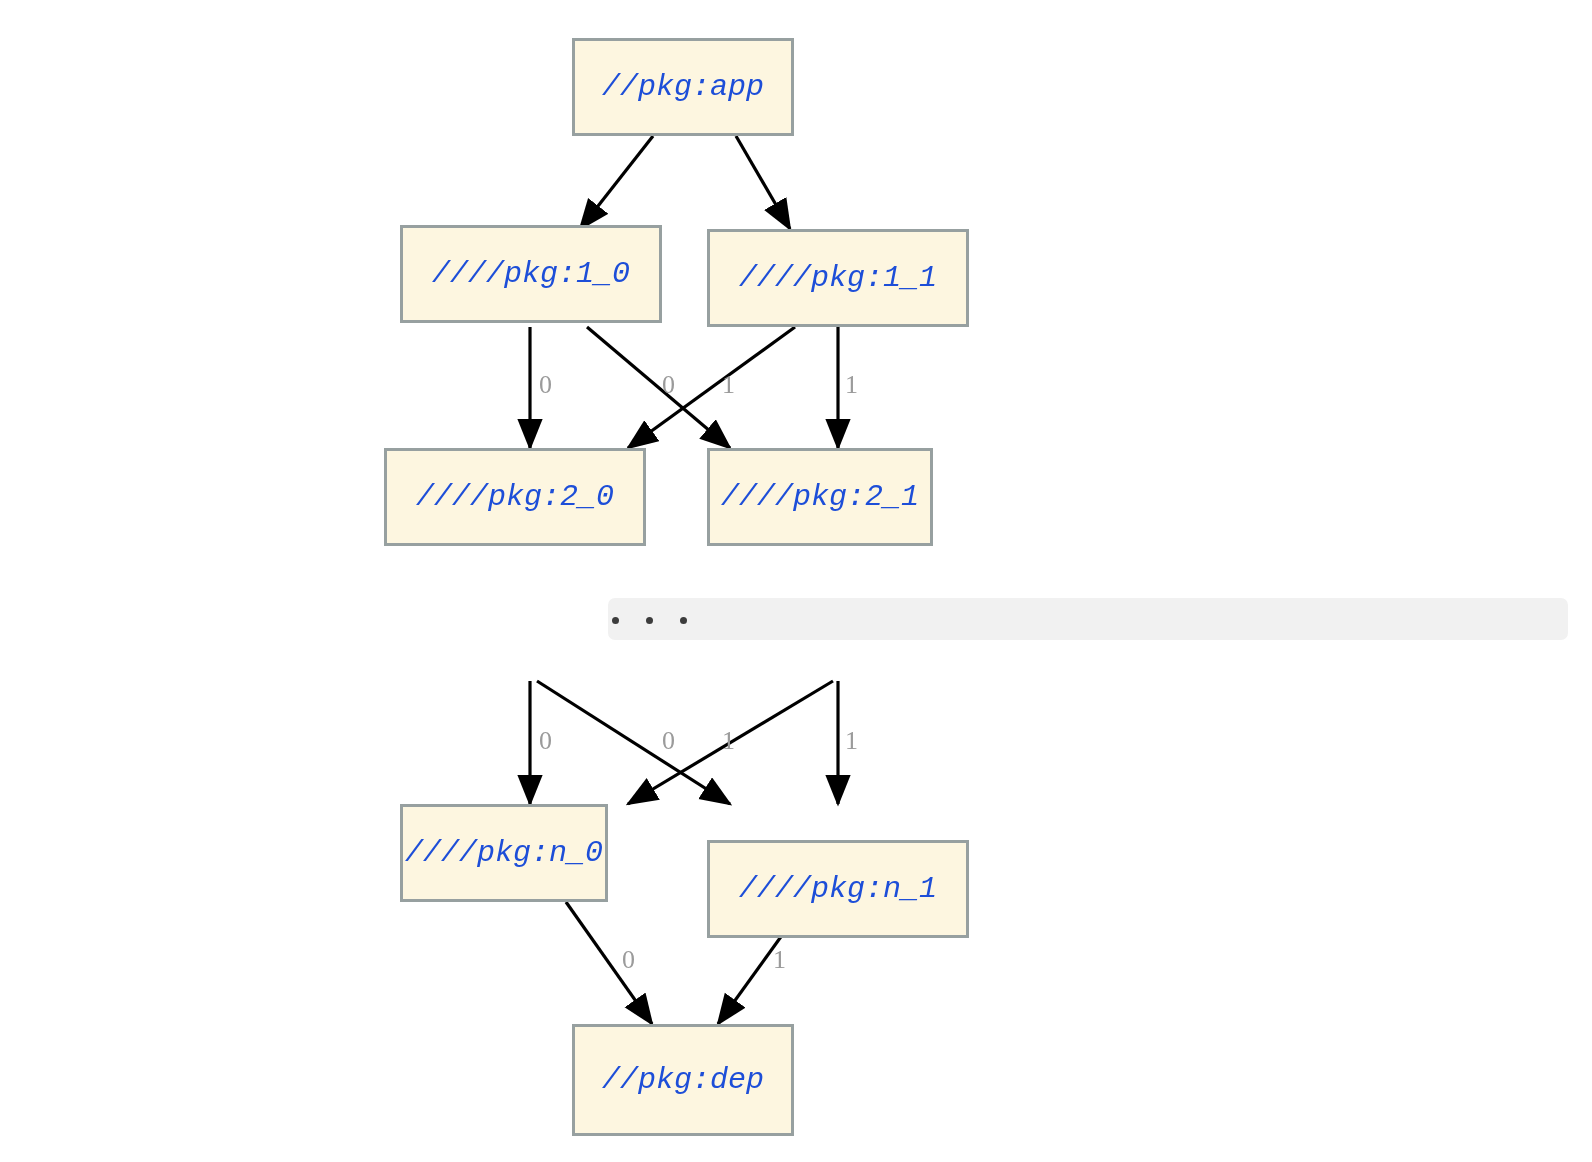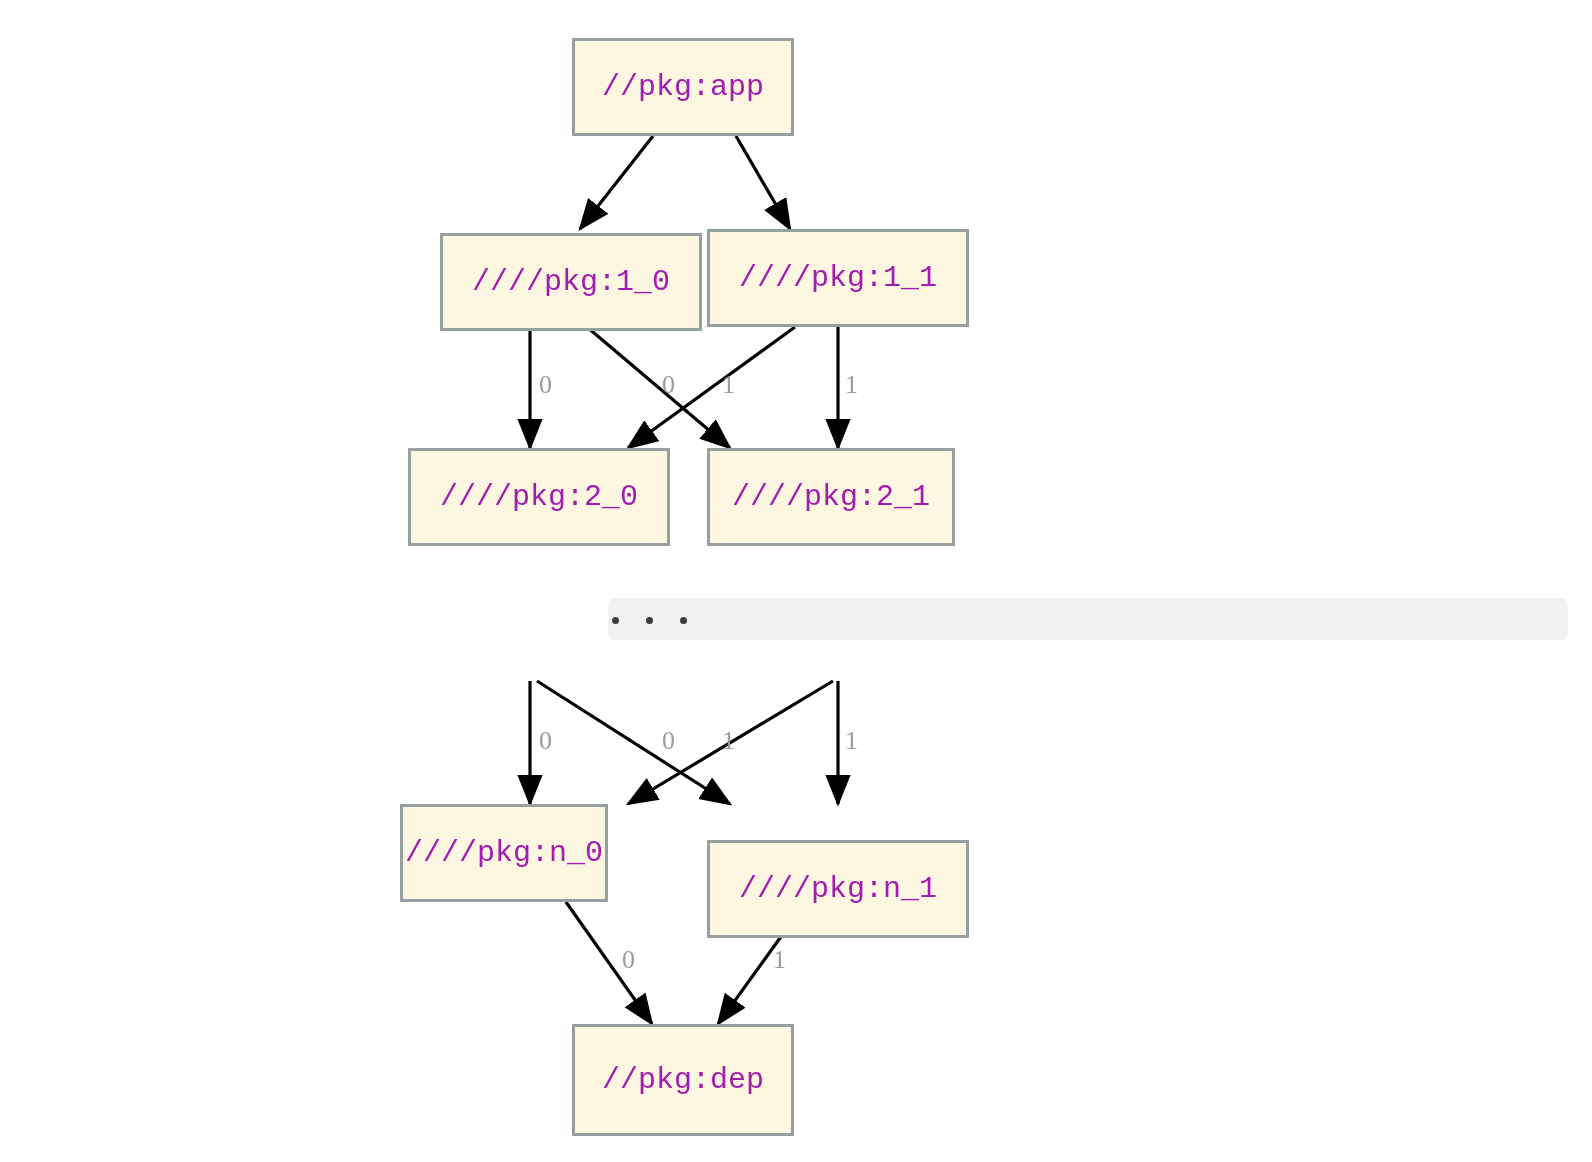--- a/index.html
+++ b/index.html
@@ -26,24 +26,25 @@
     box-sizing: border-box;
     background: #fdf6e0;
     border: 3px solid #97a0a0;
     display: flex;
     align-items: center;
     justify-content: center;
   }
   .node-label {
     font-family: "Liberation Mono", "DejaVu Sans Mono", monospace;
     font-size: 30px;
-    color: #a21caf;
+    color: #1d4ed8;
     letter-spacing: 0px;
     white-space: nowrap;
     line-height: 1;
+    font-style: italic;
   }
   .ellipsis-band {
     position: absolute;
     background: #f1f1f1;
     border-radius: 7px;
     overflow: hidden;
   }
   .ellipsis-dots {
     position: absolute;
     display: flex;
@@ -88,30 +89,30 @@
       <line x1="838" y1="681" x2="838" y2="804" stroke="#000000" stroke-width="3.2" marker-end="url(#arrowhead)"></line>
       <line x1="566" y1="902" x2="652" y2="1024" stroke="#000000" stroke-width="3.2" marker-end="url(#arrowhead)"></line>
       <line x1="806" y1="902" x2="718" y2="1024" stroke="#000000" stroke-width="3.2" marker-end="url(#arrowhead)"></line>
     </g>
 </svg>
 
 <div id="nodes-layer">
     <div class="node-box" style="left: 572px; top: 38px; width: 222px; height: 98px; background: rgb(253, 246, 224); border-color: rgb(151, 160, 160);">
       <span class="node-label">//pkg:app</span>
     </div>
-    <div class="node-box" style="left: 400px; top: 233px; width: 262px; height: 98px; background: rgb(253, 246, 224); border-color: rgb(151, 160, 160); margin-left: 40px;">
+    <div class="node-box" style="left: 400px; top: 225px; width: 262px; height: 98px; background: rgb(253, 246, 224); border-color: rgb(151, 160, 160);">
       <span class="node-label">////pkg:1_0</span>
     </div>
     <div class="node-box" style="left: 707px; top: 229px; width: 262px; height: 98px; background: rgb(253, 246, 224); border-color: rgb(151, 160, 160);">
       <span class="node-label">////pkg:1_1</span>
     </div>
-    <div class="node-box" style="left: 408px; top: 448px; width: 262px; height: 98px; background: rgb(253, 246, 224); border-color: rgb(151, 160, 160);">
+    <div class="node-box" style="left: 384px; top: 448px; width: 262px; height: 98px; background: rgb(253, 246, 224); border-color: rgb(151, 160, 160);">
       <span class="node-label">////pkg:2_0</span>
     </div>
-    <div class="node-box" style="left: 707px; top: 448px; width: 248px; height: 98px; background: rgb(253, 246, 224); border-color: rgb(151, 160, 160);">
+    <div class="node-box" style="left: 707px; top: 448px; width: 226px; height: 98px; background: rgb(253, 246, 224); border-color: rgb(151, 160, 160);">
       <span class="node-label">////pkg:2_1</span>
     </div>
     <div class="node-box" style="left: 400px; top: 804px; width: 208px; height: 98px; background: rgb(253, 246, 224); border-color: rgb(151, 160, 160);">
       <span class="node-label">////pkg:n_0</span>
     </div>
     <div class="node-box" style="left: 707px; top: 804px; width: 262px; height: 98px; background: rgb(253, 246, 224); border-color: rgb(151, 160, 160); margin-top: 36px;">
       <span class="node-label">////pkg:n_1</span>
     </div>
     <div class="node-box" style="left: 572px; top: 1024px; width: 222px; height: 112px; background: rgb(253, 246, 224); border-color: rgb(151, 160, 160);">
       <span class="node-label">//pkg:dep</span>

